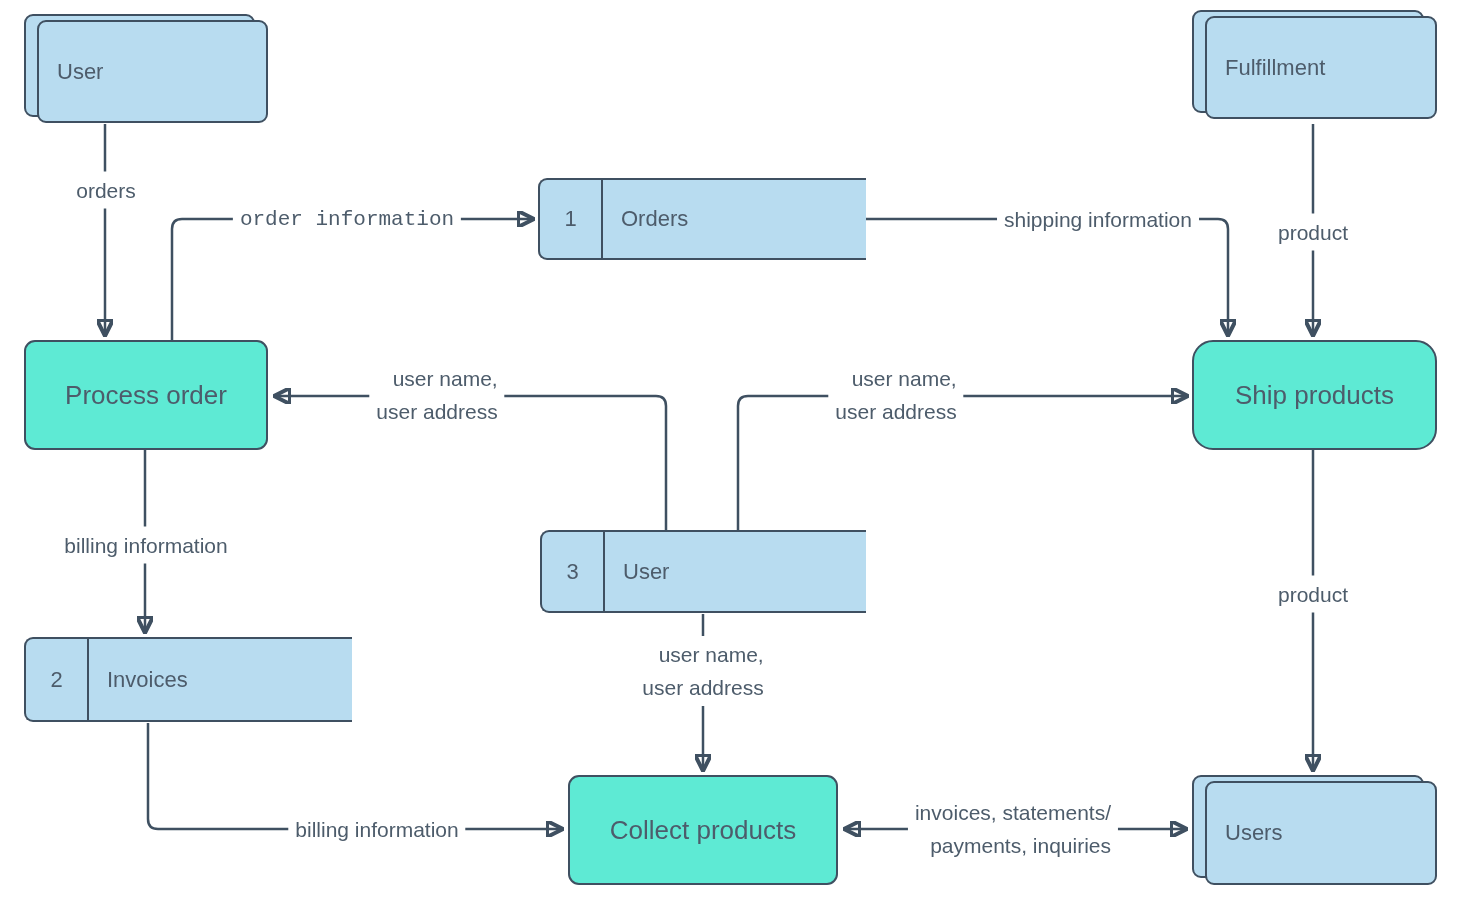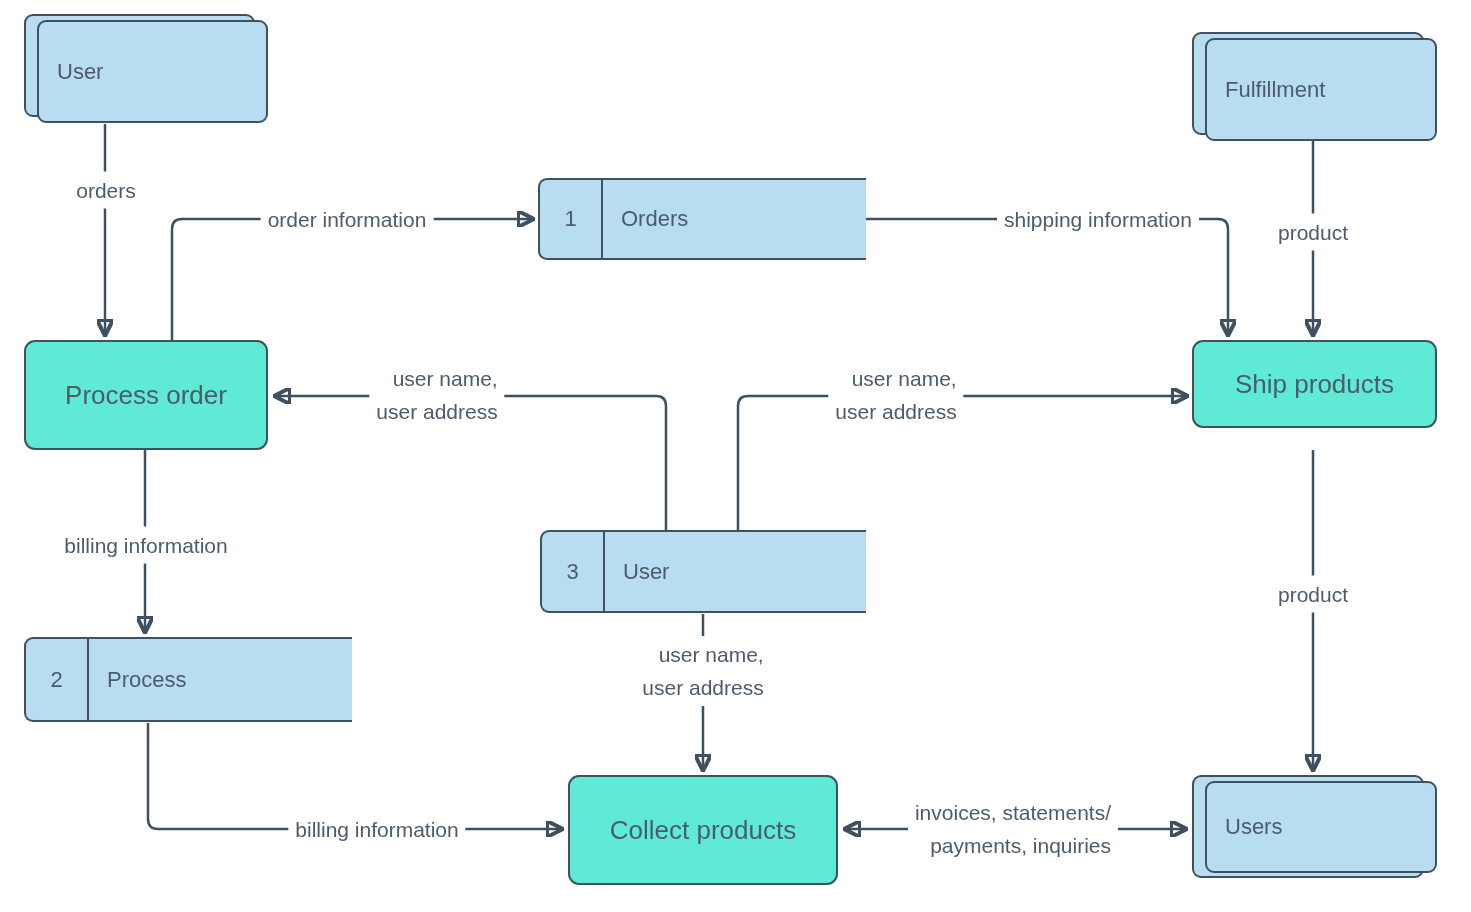--- a/index.html
+++ b/index.html
@@ -102,64 +102,64 @@
     <path d="M1014,829 L1187,829" marker-end="url(#arrow)"></path>
   </svg>
 
   <div class="entity" style="left:24px;top:14px;width:244px;height:110px;">
     <div class="back" style="width:231px;height:103px;"></div>
     <div class="front" style="left:13px;top:6px;width:231px;height:103px;">
       <span>User</span>
     </div>
   </div>
 
-  <div class="entity" style="left:1192px;top:32px;width:234px;height:110px;">
+  <div class="entity" style="left:1192px;top:10px;width:234px;height:110px;">
     <div class="back" style="width:232px;height:103px;"></div>
     <div class="front" style="left:13px;top:6px;width:232px;height:103px;">
       <span>Fulfillment</span>
     </div>
   </div>
 
   <div class="entity" style="left:1192px;top:775px;width:245px;height:110px;">
     <div class="back" style="width:232px;height:103px;"></div>
-    <div class="front" style="left:13px;top:6px;width:232px;height:92px;">
+    <div class="front" style="left:13px;top:6px;width:232px;height:104px;">
       <span>Users</span>
     </div>
   </div>
 
   <div class="process" style="left:24px;top:340px;width:244px;height:110px;">
     <span>Process order</span>
   </div>
 
-  <div class="process" style="left:1192px;top:340px;width:245px;height:88px;">
+  <div class="process" style="left:1192px;top:340px;width:245px;height:110px;border-radius:21px;">
     <span>Ship products</span>
   </div>
 
   <div class="process" style="left:568px;top:775px;width:270px;height:110px;">
     <span>Collect products</span>
   </div>
 
   <div class="store" style="left:538px;top:178px;width:328px;height:82px;">
     <div class="num">1</div>
     <div class="lbl">Orders</div>
   </div>
 
   <div class="store" style="left:24px;top:637px;width:328px;height:85px;">
     <div class="num">2</div>
-    <div class="lbl">Process</div>
+    <div class="lbl">Invoices</div>
   </div>
 
   <div class="store" style="left:540px;top:530px;width:326px;height:83px;">
     <div class="num">3</div>
     <div class="lbl">User</div>
   </div>
 
   <div class="flow-label" style="left:106px;top:190px;">orders</div>
 
-  <div class="flow-label" style="left:347px;top:219px;">order information</div>
+  <div class="flow-label" style="left:347px;top:219px;font-family:Liberation Mono, monospace;">order information</div>
 
   <div class="flow-label" style="left:1070px;top:219px;margin-left:28px;">shipping information</div>
 
   <div class="flow-label" style="left:1313px;top:232px;">product</div>
 
   <div class="flow-label two-line" style="left:437px;top:395px;">
     <div>user name,</div>
     <div>user address</div>
   </div>
 

